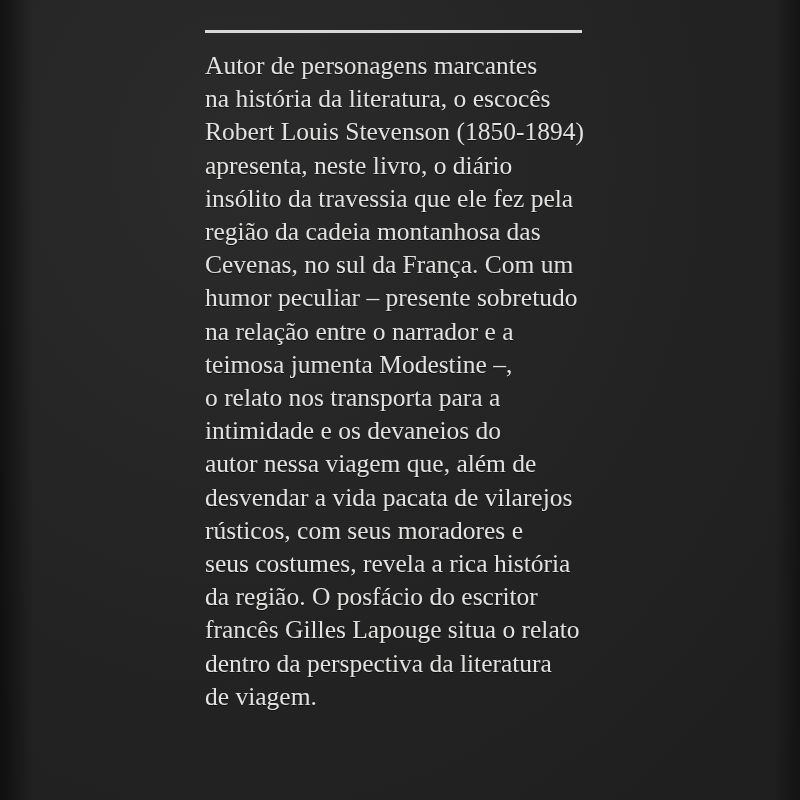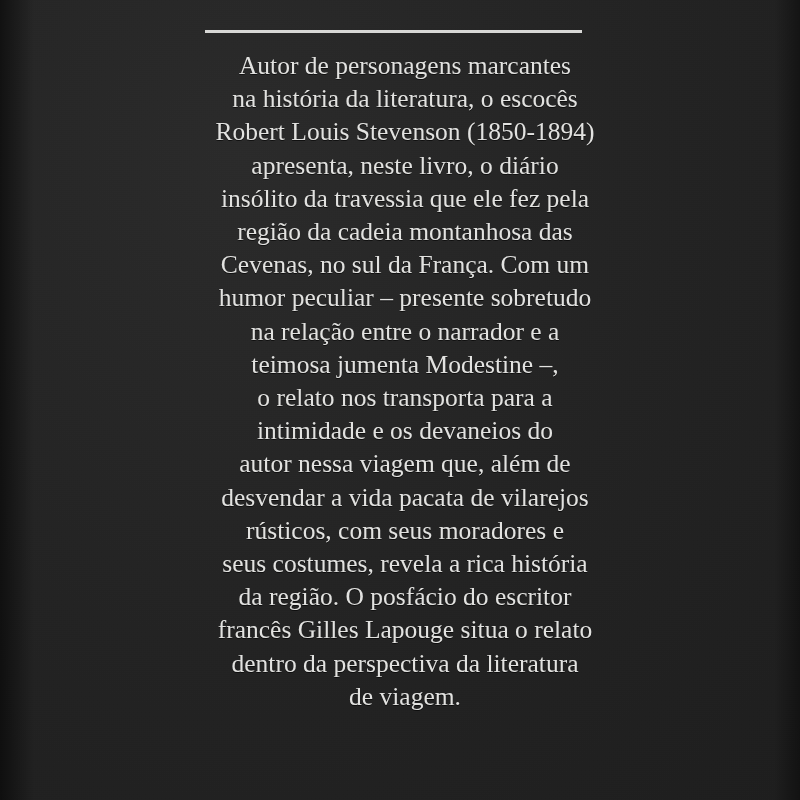--- a/index.html
+++ b/index.html
@@ -15,21 +15,20 @@
   }
   #book-back-cover {
     position: absolute;
     left: 0;
     top: 0;
     width: 800px;
     height: 800px;
     background: #242424;
     background-image:
       radial-gradient(ellipse at 30% 20%, #2b2b2b 0%, #232323 55%, #1e1e1e 100%);
-    text-align: center;
   }
   
   #grain {
     position: absolute;
     inset: 0;
     pointer-events: none;
     opacity: 0.35;
     background-image:
       repeating-linear-gradient(0deg, rgba(255,255,255,0.012) 0px, rgba(255,255,255,0.012) 1px, rgba(0,0,0,0.012) 1px, rgba(0,0,0,0.012) 2px),
       repeating-linear-gradient(90deg, rgba(255,255,255,0.010) 0px, rgba(255,255,255,0.010) 1px, rgba(0,0,0,0.010) 1px, rgba(0,0,0,0.010) 2px);

